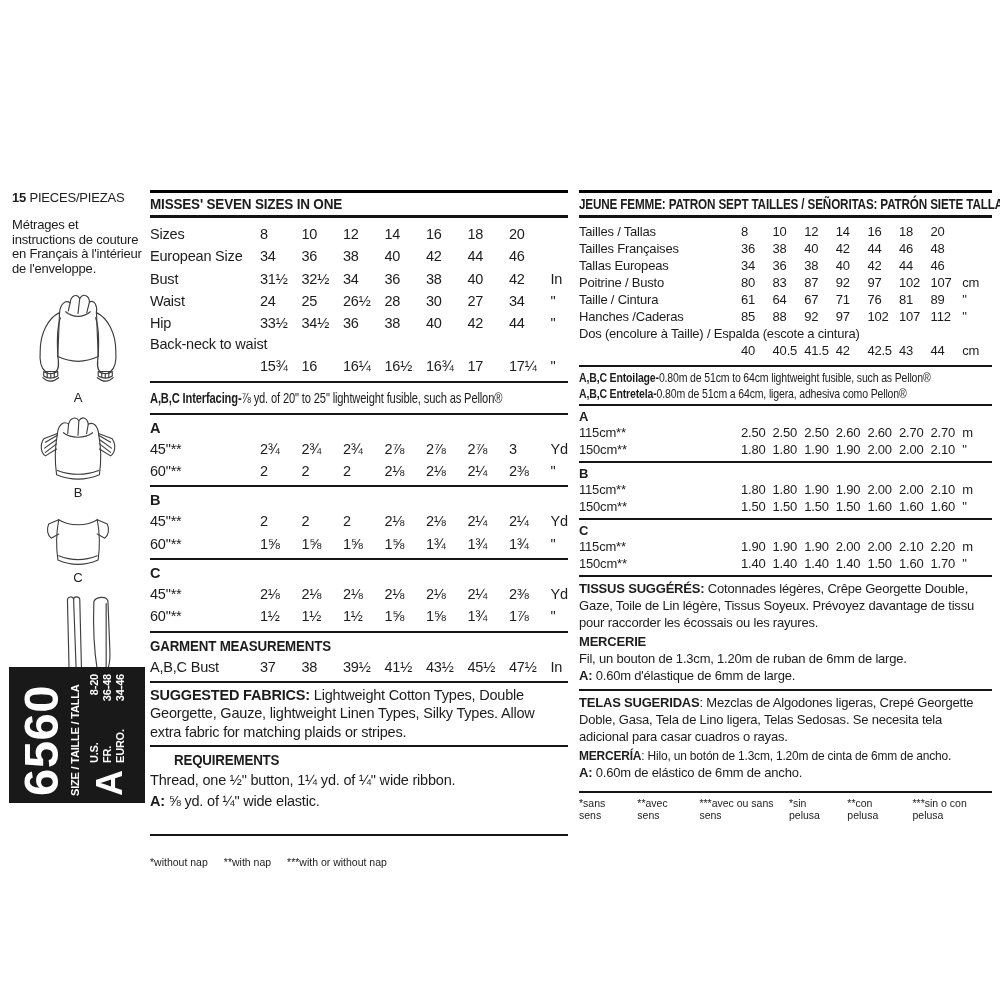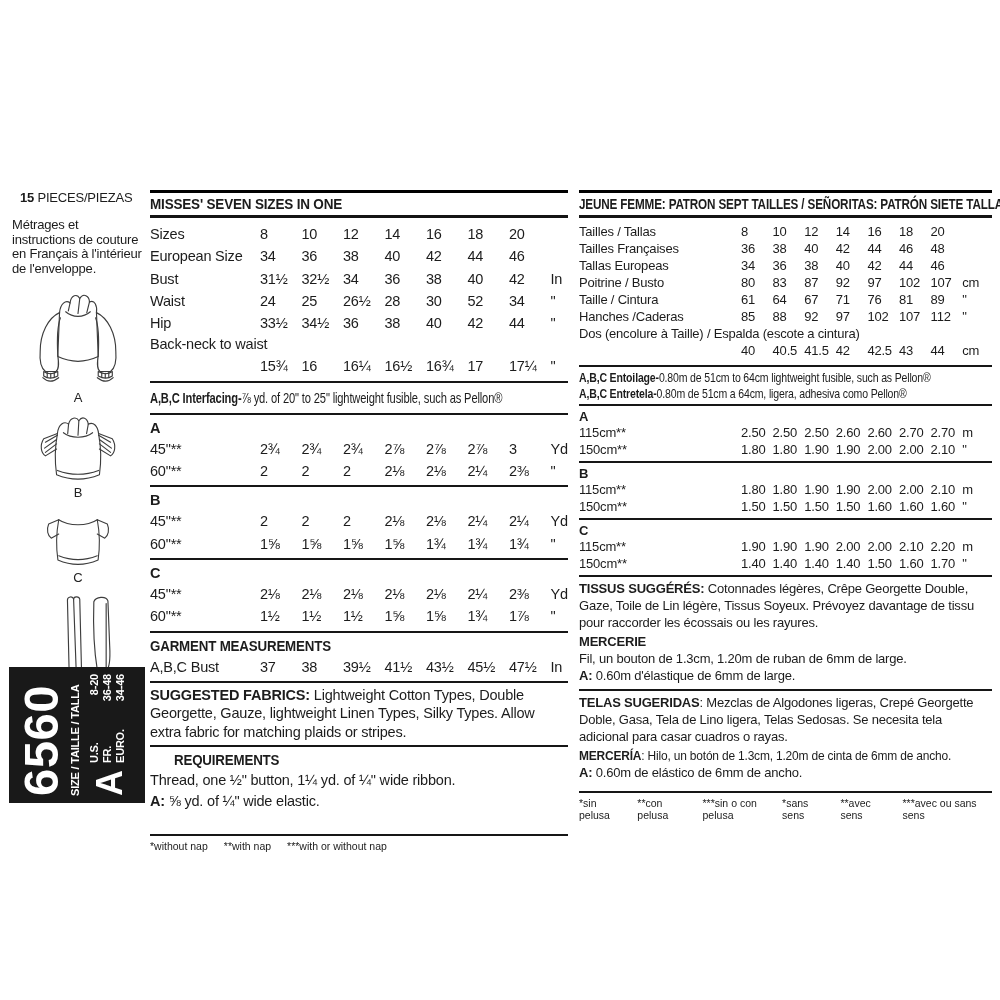--- a/index.html
+++ b/index.html
@@ -27,25 +27,25 @@
   .trow-intl{line-height:17px;}
   .vname-en{font-weight:700;line-height:20px;}
   .vname-intl{font-weight:700;line-height:15px;}
   .backneck{line-height:21px;}
   .hd{font-weight:700;}
   .para-en{line-height:18.5px;margin:3px 0 4px;}
   .para-intl{line-height:17px;margin:2px 0 2px;}
   .oneline{line-height:24px;}
   .oneline-intl{line-height:15.5px;}
   
-  .footnote-row{display:flex;gap:16px;font-size:10.5px;margin-top:4px;letter-spacing:0;}
+  .footnote-row{display:flex;gap:16px;font-size:10.5px;margin-top:20px;letter-spacing:0;}
   .footnote-split{display:flex;justify-content:space-between;font-size:10.5px;margin-top:4px;letter-spacing:0;}
   .fgroup{display:flex;gap:12px;}
   
-  .pieces{font-size:13px;letter-spacing:-0.2px;margin-left:8px;}
+  .pieces{font-size:13px;letter-spacing:-0.2px;}
   .pieces-sub{font-size:13px;line-height:14.5px;margin-top:13px;letter-spacing:-0.2px;}
   .sketch{display:block;margin:0 auto;}
   .sketch-label{text-align:center;font-size:13px;line-height:15px;color:#222;}
   .tie-labels{display:flex;font-size:13px;color:#222;}
   .tie-labels span:first-child{margin-left:28px;}
   .tie-labels span:last-child{margin-left:26px;}
   svg path, svg line{fill:none;stroke:#3d3d3d;stroke-width:1.3;stroke-linejoin:round;stroke-linecap:round;}
   
   .size-box{position:absolute;left:9px;top:667px;width:136px;height:136px;background:#191919;}
   .size-box-rot{position:absolute;left:7px;top:7px;width:122px;height:122px;
@@ -181,21 +181,21 @@
           <span class="val">42</span>
           <span class="unit">In</span>
         </div>
       <div class="grid-en trow-en">
           <span class="lbl">Waist</span>
           <span class="val">24</span>
           <span class="val">25</span>
           <span class="val">26½</span>
           <span class="val">28</span>
           <span class="val">30</span>
-          <span class="val">52</span>
+          <span class="val">27</span>
           <span class="val">34</span>
           <span class="unit">"</span>
         </div>
       <div class="grid-en trow-en">
           <span class="lbl">Hip</span>
           <span class="val">33½</span>
           <span class="val">34½</span>
           <span class="val">36</span>
           <span class="val">38</span>
           <span class="val">40</span>
@@ -534,25 +534,25 @@
     <div class="trow-intl">
       <span class="squeeze sx92"><span class="b">MERCERÍA</span><span>: Hilo, un botón de 1.3cm, 1.20m de cinta de 6mm de ancho.</span></span>
     </div>
     <div class="trow-intl">
       <span class="b">A:</span><span> 0.60m de elástico de 6mm de ancho.</span>
     </div>
 
     <div class="rule-thin" style="margin-top:10px;"></div>
     <div class="footnote-split">
       <span class="fgroup">
+        <span>*sans sens</span>
+        <span>**avec sens</span>
+        <span>***avec ou sans sens</span>
+      </span>
+      <span class="fgroup">
         <span>*sin pelusa</span>
         <span>**con pelusa</span>
         <span>***sin o con pelusa</span>
       </span>
-      <span class="fgroup">
-        <span>*sans sens</span>
-        <span>**avec sens</span>
-        <span>***avec ou sans sens</span>
-      </span>
     </div>
   </div>
 
 </div>
 
 </body></html>

